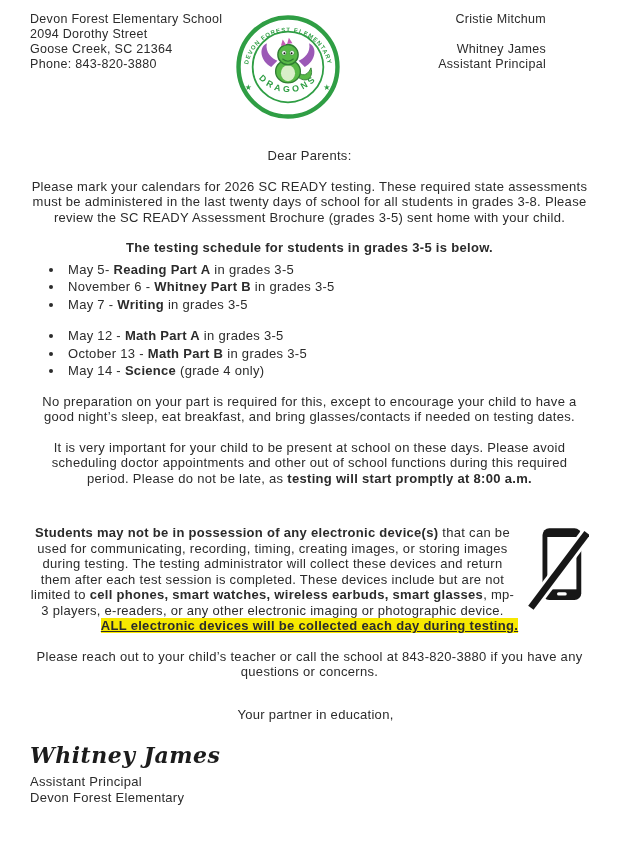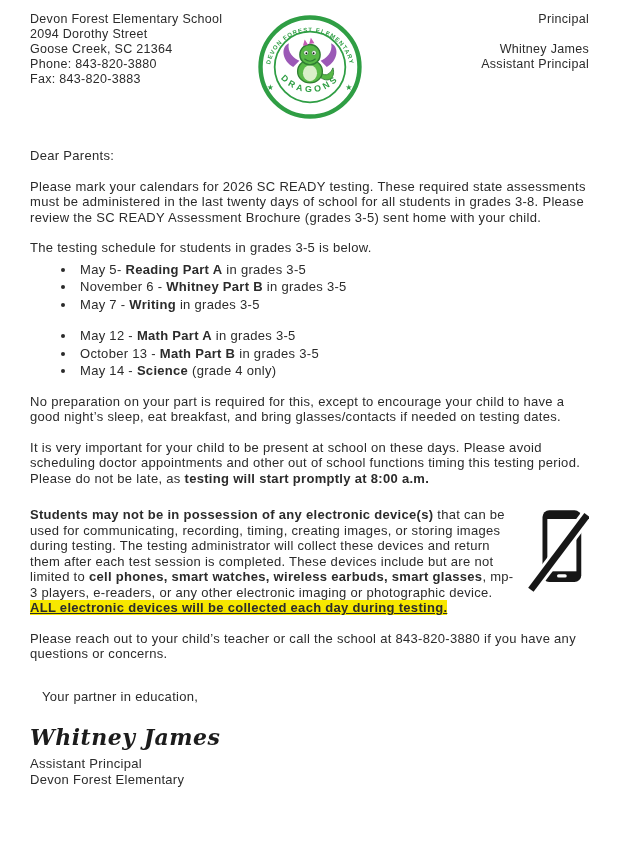--- a/index.html
+++ b/index.html
@@ -3,54 +3,53 @@
 <meta charset="utf-8">
 <style>
   * { margin:0; padding:0; box-sizing:border-box; }
   html,body { background:#ffffff; }
   .page {
     width:619px; height:842px; background:#ffffff; overflow:hidden;
     font-family:"Liberation Sans","DejaVu Sans",sans-serif;
     font-size:13px; line-height:15.5px; letter-spacing:0.3px;
     color:#2b2b2b; padding:12px 30px 0 30px; position:relative;
   }
-  .letterhead { display:flex; justify-content:space-between; align-items:flex-start; }
+  .letterhead { display:flex; align-items:flex-start; }
   .school-info { width:205px; font-size:12.5px; line-height:15px; }
   .staff-info  { width:205px; font-size:12.5px; line-height:15px; text-align:right; }
   .staff-gap { height:15px; }
   .logo { width:106px; height:106px; margin-top:2px; flex:0 0 auto; }
   .content { margin-top:28px; }
-  p { margin:0 0 15px 0; }
-  p.tight { margin-bottom:5px; }
+  p { margin:0 0 15px 0;text-align:center; }
+  p.tight { margin-bottom:5px;font-weight:bold; }
   ul.schedule { list-style:disc; margin:0 0 14px 0; padding-left:34px; }
-  ul.schedule li { line-height:17.5px; padding-left:4px;margin-left:12px; }
+  ul.schedule li { line-height:17.5px; padding-left:4px; }
   .b { font-weight:bold; }
   .hl { font-weight:bold; background:#f7e800; text-decoration:underline; }
-  .devices { margin-top:21px; }
+  .devices { margin-top:39px; }
   .devices-figure { float:right; width:62px; height:86px; margin:0 0 4px 12px; }
   .closing { margin:27px 0 20px 12px; }
   .signature {
     font-family:"DejaVu Serif","Liberation Serif",serif;
     font-style:italic; font-weight:bold; font-size:22px; line-height:26px;
     letter-spacing:0.5px; margin-bottom:6px; color:#1c1c1c;
   }
   .sig-line { line-height:16px; }
 </style>
 </head>
 <body>
 
 <div class="page">
 
   <header class="letterhead">
     <div class="school-info">
       <div>Devon Forest Elementary School</div>
       <div>2094 Dorothy Street</div>
       <div>Goose Creek, SC 21364</div>
       <div>Phone: 843-820-3880</div>
-      <div>Fax: 843-820-3883</div>
     </div>
 
     <div class="logo">
       <svg viewBox="0 0 120 120" width="106" height="106">
         <circle cx="60" cy="60" r="56" fill="#ffffff" stroke="#2f9e44" stroke-width="5"></circle>
         <circle cx="60" cy="60" r="40" fill="#ffffff" stroke="#2f9e44" stroke-width="2"></circle>
         <defs>
           <path id="arcTop" d="M 14,66 A 46,46 0 0 1 106,66" fill="none"></path>
           <path id="arcBot" d="M 24,69 A 43,43 0 0 0 96,69" fill="none"></path>
         </defs>
@@ -74,21 +73,21 @@
           <circle cx="55.5" cy="44" r="2.6" fill="#ffffff" stroke="#2e7d32" stroke-width="0.6"></circle>
           <circle cx="64.5" cy="44" r="2.6" fill="#ffffff" stroke="#2e7d32" stroke-width="0.6"></circle>
           <circle cx="55.9" cy="44.5" r="1.1" fill="#111111"></circle>
           <circle cx="64.1" cy="44.5" r="1.1" fill="#111111"></circle>
           <path d="M54,51 Q60,56 66,51" stroke="#2e7d32" stroke-width="1.3" fill="none" stroke-linecap="round"></path>
         </g>
       </svg>
     </div>
 
     <div class="staff-info">
-      <div>Principal</div>
+      <div>Cristie Mitchum</div>
       <div class="staff-gap"></div>
       <div>Whitney James</div>
       <div>Assistant Principal</div>
     </div>
   </header>
 
   <main class="content">
     <p>Dear Parents:</p>
 
     <p>Please mark your calendars for 2026 SC READY testing. These required state assessments must be administered in the last twenty days of school for all students in grades 3-8. Please review the SC READY Assessment Brochure (grades 3-5) sent home with your child.</p>
@@ -102,21 +101,21 @@
     </ul>
 
     <ul class="schedule">
       <li><span>May 12 - </span><span class="b">Math Part A</span><span> in grades 3-5</span></li>
       <li><span>October 13 - </span><span class="b">Math Part B</span><span> in grades 3-5</span></li>
       <li><span>May 14 - </span><span class="b">Science</span><span> (grade 4 only)</span></li>
     </ul>
 
     <p>No preparation on your part is required for this, except to encourage your child to have a good night’s sleep, eat breakfast, and bring glasses/contacts if needed on testing dates.</p>
 
-    <p><span>It is very important for your child to be present at school on these days. Please avoid scheduling doctor appointments and other out of school functions timing this testing period. Please do not be late, as </span><span class="b">testing will start promptly at 8:00 a.m.</span></p>
+    <p><span>It is very important for your child to be present at school on these days. Please avoid scheduling doctor appointments and other out of school functions during this required period. Please do not be late, as </span><span class="b">testing will start promptly at 8:00 a.m.</span></p>
 
     <p class="devices"><span class="devices-figure"><svg viewBox="0 0 64 88" width="62" height="86">
         <rect x="16" y="3" width="40" height="74" rx="7" fill="#171717"></rect>
         <rect x="21" y="12" width="30" height="54" fill="#ffffff"></rect>
         <rect x="31" y="69" width="10" height="3.5" rx="1.7" fill="#ffffff"></rect>
         <line x1="4" y1="85" x2="62" y2="8" stroke="#ffffff" stroke-width="13"></line>
         <line x1="4" y1="85" x2="62" y2="8" stroke="#171717" stroke-width="7"></line>
       </svg></span><span class="b">Students may not be in possession of any electronic device(s)</span><span> that can be used for communicating, recording, timing, creating images, or storing images during testing. The testing administrator will collect these devices and return them after each test session is completed. These devices include but are not limited to </span><span class="b">cell phones, smart watches, wireless earbuds, smart glasses</span><span>, mp-3 players, e-readers, or any other electronic imaging or photographic device.  </span><span class="hl">ALL electronic devices will be collected each day during testing.</span></p>
 
     <p>Please reach out to your child’s teacher or call the school at 843-820-3880 if you have any questions or concerns.</p>

